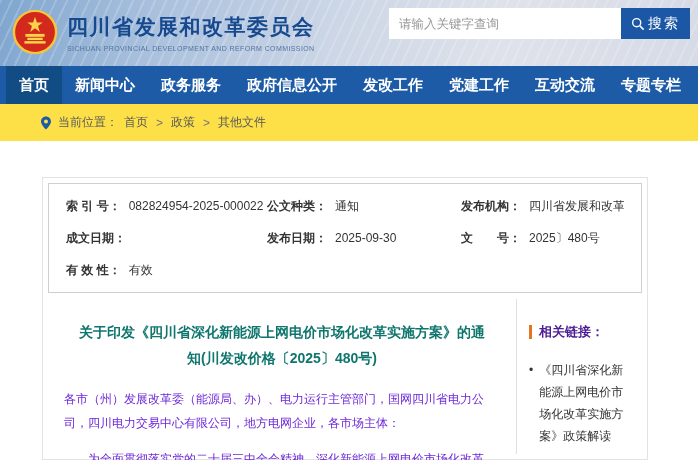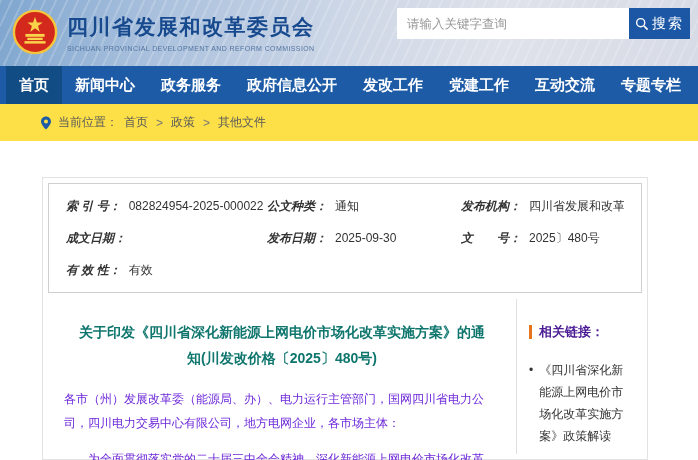--- a/index.html
+++ b/index.html
@@ -20,21 +20,21 @@
   .emblem{ width:46px; height:46px; display:block; }
   .brand-text .cn{ font-size:21px; font-weight:bold; color:#17498e; letter-spacing:1.5px; }
   .brand-text .en{ font-size:7px; color:#52749f; letter-spacing:.4px; margin-top:4px; }
   .searchbar{ position:absolute; right:8px; top:8px; display:flex; z-index:2; }
   .searchbar input{
     width:232px; height:31px; border:none; outline:none; background:#fff;
     padding:0 10px; font-size:12.5px; color:#333;
   }
   .searchbar input::placeholder{ color:#999; }
   .search-btn{
-    width:61px; height:31px; border:none; background:#1b57a5; color:#fff;
+    width:69px; height:31px; border:none; background:#1b57a5; color:#fff;
     font-size:14px; display:flex; align-items:center; justify-content:center; gap:3px; cursor:pointer;
     letter-spacing:2px;
   }
 
   
   .main-nav{
     height:38px; background:#1d5ba6; display:flex; align-items:stretch;
     padding:0 6px; justify-content:space-between;
   }
   .nav-item{
@@ -55,21 +55,21 @@
   .page-box{
     width:606px; margin:36px 0 0 42px; border:1px solid #e3e3e3; background:#fff;
     padding:5px; height:283px; display:flex; flex-direction:column;
   }
   .meta-box{
     border:1px solid #cfcfcf; padding:11px 17px; display:grid;
     grid-template-columns:201px 194px 1fr; row-gap:10px;
     font-size:12px; line-height:22px; color:#333;
   }
   .m-cell{ display:flex; overflow:hidden; }
-  .m-label{ font-weight:bold; white-space:pre; margin-right:8px; flex:none;font-style:italic; }
+  .m-label{ font-weight:bold; white-space:pre; margin-right:8px; flex:none; }
   .m-value{ white-space:nowrap; overflow:hidden; }
 
   .cols{ display:flex; flex:1; min-height:0; margin-top:6px; }
   .main-col{ width:468px; flex:none; }
   .doc-title{
     font-size:14px; font-weight:bold; color:#0f766e; text-align:center;
     line-height:26px; margin:20px 0 16px; padding:0 26px;
   }
   .doc-body p{ font-size:12px; color:#6d28d9; line-height:24px; padding:0 16px; }
   .doc-body p + p{ margin-top:12px; }

